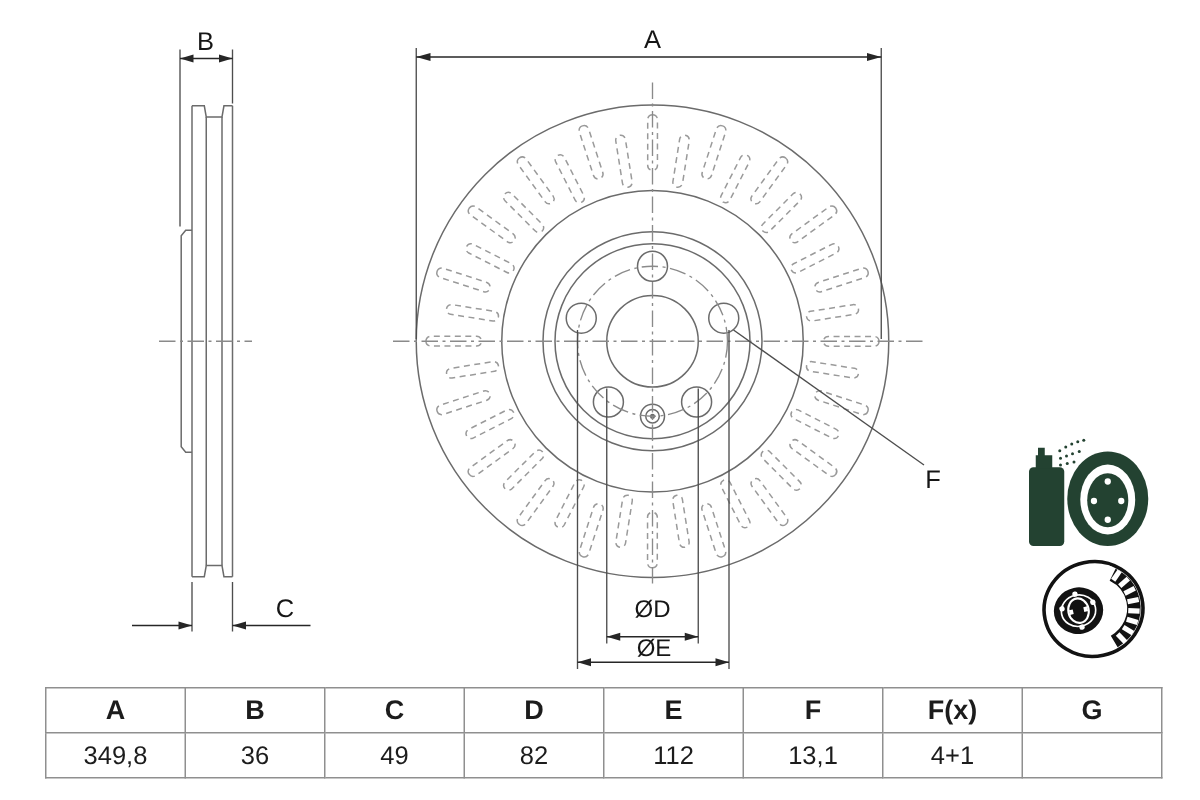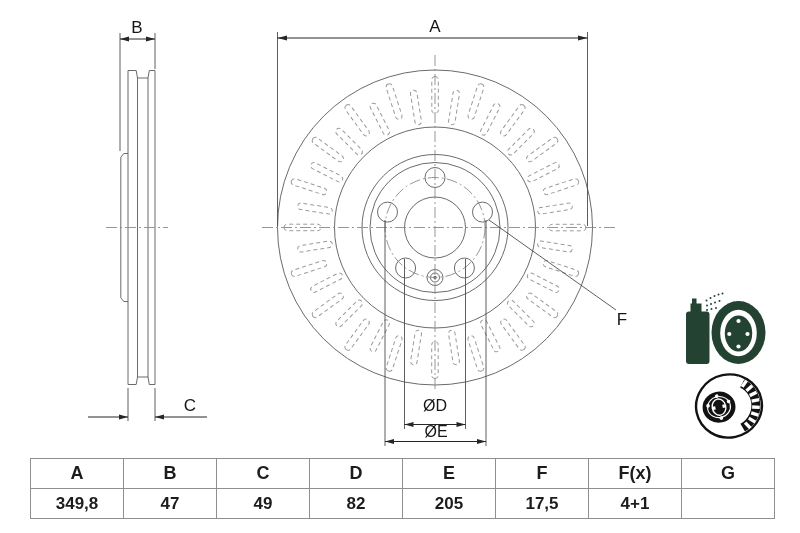--- a/index.html
+++ b/index.html
@@ -13,21 +13,21 @@
   .cl{stroke:#8a8a8a;stroke-width:0.9;fill:none;stroke-dasharray:11 3 2 3;}
   #vent-slots rect{fill:none;stroke:#9a9a9a;stroke-width:1;stroke-dasharray:4 3;}
   #rim-slots rect{fill:#ffffff;stroke:none;}
   text.dimlabel{font-size:17px;fill:#161616;}
   text.dia{font-size:16px;fill:#161616;}
   #spec-table{position:absolute;left:30px;top:458px;}
   table{border-collapse:collapse;table-layout:fixed;width:738px;}
   th,td{border:1px solid #8f8f8f;width:92px;height:29px;text-align:center;
         vertical-align:middle;padding:0;color:#1c1c1c;}
   th{font-size:18px;font-weight:bold;}
-  td{font-size:17px;font-weight:bold;}
+  td{font-size:17px;font-weight:normal;}
 </style>
 </head>
 <body>
 
 <div id="stage">
 
   <svg id="drawing" width="800" height="455" viewBox="0 0 800 455">
 
     <g>
 
@@ -235,24 +235,24 @@
           <th>D</th>
           <th>E</th>
           <th>F</th>
           <th>F(x)</th>
           <th>G</th>
         </tr>
       </thead>
       <tbody>
         <tr>
           <td>349,8</td>
-          <td>47</td>
+          <td>36</td>
           <td>49</td>
           <td>82</td>
-          <td>205</td>
-          <td>17,5</td>
+          <td>112</td>
+          <td>13,1</td>
           <td>4+1</td>
           <td></td>
         </tr>
       </tbody>
     </table>
   </div>
 </div>
 
 </body></html>

